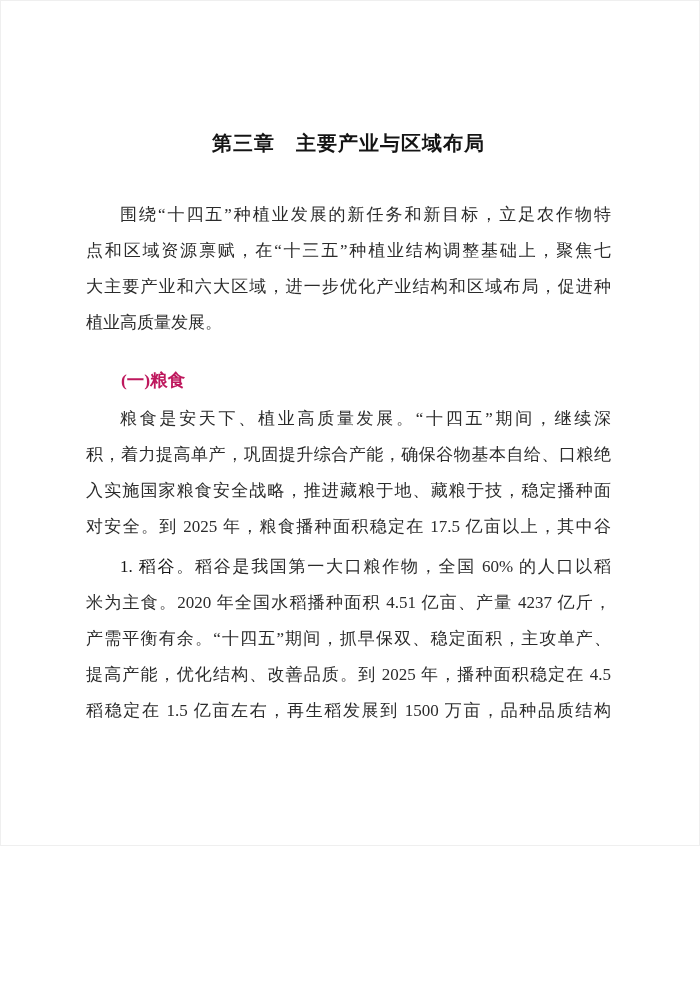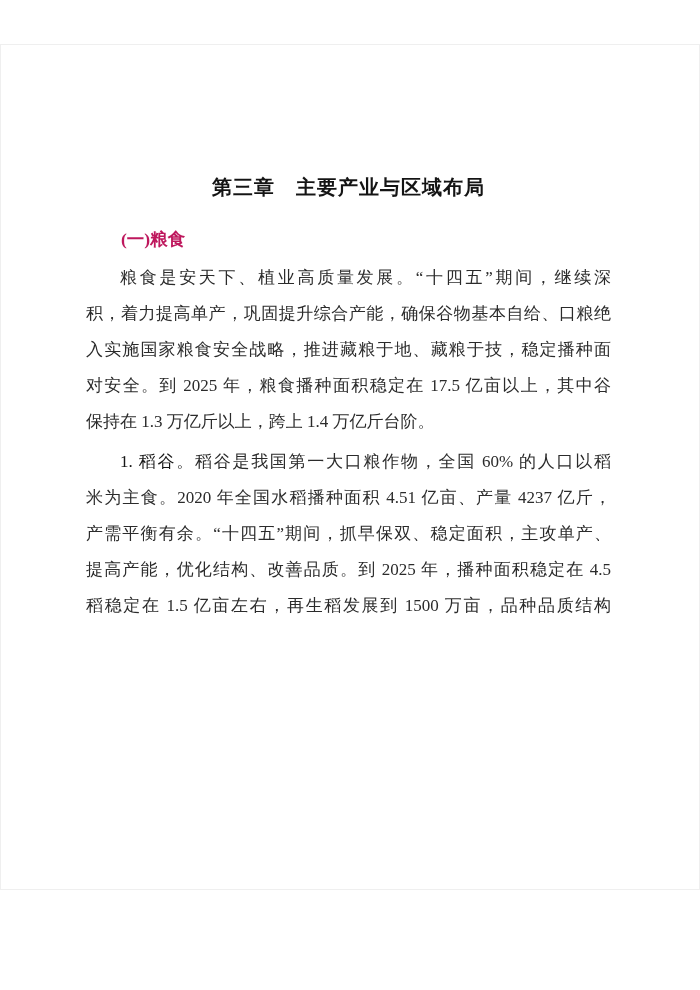--- a/index.html
+++ b/index.html
@@ -10,21 +10,20 @@
     .page {
       position: relative;
       width: 700px;
       height: 846px;
       background: #ffffff;
       box-sizing: border-box;
       border: 1px solid #efefef;
       overflow: hidden;
       font-family: "Liberation Serif", serif;
       color: #262626;
-      margin-top: 44px;
     }
     .content {
       position: absolute;
       left: 85px;
       right: 88px;
       top: 0;
     }
     .chapter-title {
       margin-top: 129px;
       text-align: center;
@@ -95,30 +94,35 @@
     }
   </style>
 </head>
 <body>
 
 <div class="page">
   <div class="content">
 
     <div class="chapter-title">第三章　主要产业与区域布局</div>
 
+    <div class="para intro">
+      <div class="line indent">围绕“十四五”种植业发展的新任务和新目标，立足农作物特</div>
+      <div class="line">点和区域资源禀赋，在“十三五”种植业结构调整基础上，聚焦七</div>
+      <div class="line">大主要产业和六大区域，进一步优化产业结构和区域布局，促进种</div>
+      <div class="line short">植业高质量发展。</div>
+    </div>
 
 
     <div class="subsection-heading">(一)粮食</div>
 
     <div class="para grain">
       <div class="line indent">粮食是安天下、植业高质量发展。“十四五”期间，继续深</div>
       <div class="line">积，着力提高单产，巩固提升综合产能，确保谷物基本自给、口粮绝</div>
       <div class="line">入实施国家粮食安全战略，推进藏粮于地、藏粮于技，稳定播种面</div>
       <div class="line">对安全。到 2025 年，粮食播种面积稳定在 17.5 亿亩以上，其中谷</div>
-      <div class="line short">保持在 1.3 万亿斤以上，跨上 1.4 万亿斤台阶。</div>
     </div>
 
     <div class="para rice">
       <div class="line indent">
         <span class="lead">1. 稻谷。</span><span>稻谷是我国第一大口粮作物，全国 60% 的人口以稻</span>
       </div>
       <div class="line">米为主食。2020 年全国水稻播种面积 4.51 亿亩、产量 4237 亿斤，</div>
       <div class="line">产需平衡有余。“十四五”期间，抓早保双、稳定面积，主攻单产、</div>
       <div class="line">提高产能，优化结构、改善品质。到 2025 年，播种面积稳定在 4.5</div>
       <div class="line">稻稳定在 1.5 亿亩左右，再生稻发展到 1500 万亩，品种品质结构</div>

